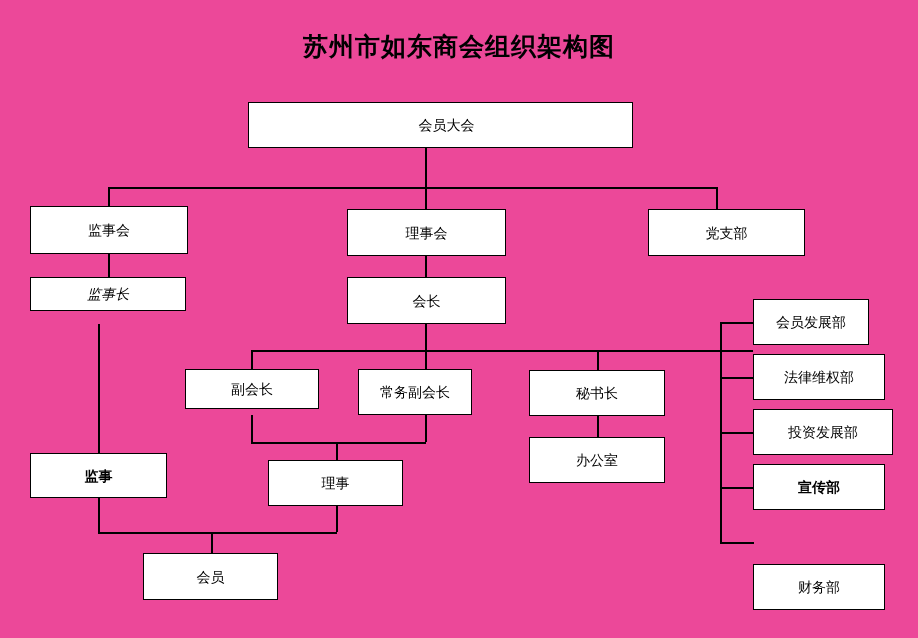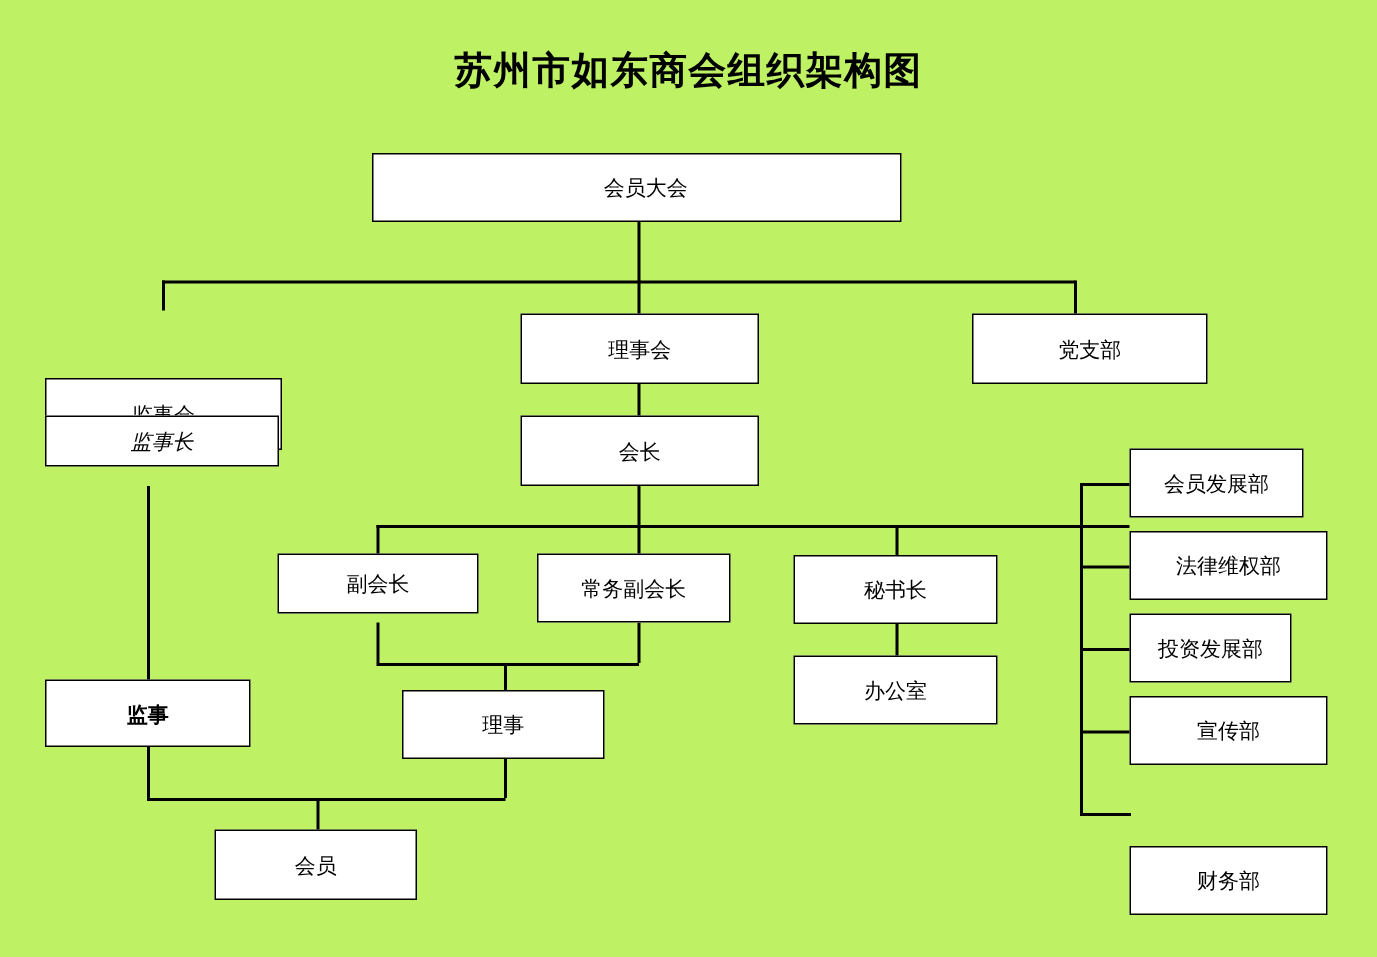--- a/index.html
+++ b/index.html
@@ -4,21 +4,21 @@
 <style>
   html, body {
     margin: 0;
     padding: 0;
     background: #ffffff;
   }
   #canvas {
     position: relative;
     width: 918px;
     height: 638px;
-    background: #bef264;
+    background: #ec4899;
     overflow: hidden;
     font-family: "Liberation Sans", "DejaVu Sans", sans-serif;
   }
   .chart-title {
     position: absolute;
     left: 0;
     top: 30px;
     width: 918px;
     text-align: center;
     font-family: "Liberation Serif", "DejaVu Serif", serif;
@@ -80,42 +80,42 @@
       <div class="conn vline" style="left: 251px; top: 415px; height: 27px;"></div>
       <div class="conn vline" style="left: 425px; top: 415px; height: 27px;"></div>
       <div class="conn hline" style="left: 251px; top: 442px; width: 175px;"></div>
       <div class="conn vline" style="left: 336px; top: 442px; height: 19px;"></div>
       <div class="conn vline" style="left: 98px; top: 498px; height: 34px;"></div>
       <div class="conn vline" style="left: 336px; top: 506px; height: 26px;"></div>
       <div class="conn hline" style="left: 98px; top: 532px; width: 239px;"></div>
       <div class="conn vline" style="left: 211px; top: 532px; height: 22px;"></div>
     </div>
   <div id="nodes-layer">
-      <div class="node" style="left: 248px; top: 102px; width: 353px; height: 46px; padding-left: 12px;">
+      <div class="node" style="left: 248px; top: 102px; width: 385px; height: 46px; padding-left: 12px;">
         <span>会员大会</span>
       </div>
-      <div class="node" style="left: 30px; top: 206px; width: 158px; height: 48px; margin-top: 46px;">
+      <div class="node" style="left: 30px; top: 206px; width: 158px; height: 48px;">
         <span>监事会</span>
       </div>
       <div class="node" style="left: 347px; top: 209px; width: 159px; height: 47px;">
         <span>理事会</span>
       </div>
       <div class="node" style="left: 638px; top: 209px; width: 157px; height: 47px; margin-left: 10px;">
         <span>党支部</span>
       </div>
       <div class="node" style="left: 30px; top: 277px; width: 156px; height: 34px; font-style: italic;">
         <span>监事长</span>
       </div>
       <div class="node" style="left: 347px; top: 277px; width: 159px; height: 47px;">
         <span>会长</span>
       </div>
       <div class="node" style="left: 185px; top: 369px; width: 134px; height: 40px;">
         <span>副会长</span>
       </div>
-      <div class="node" style="left: 358px; top: 369px; width: 129px; height: 46px;">
+      <div class="node" style="left: 358px; top: 369px; width: 114px; height: 46px;">
         <span>常务副会长</span>
       </div>
       <div class="node" style="left: 529px; top: 370px; width: 136px; height: 46px;">
         <span>秘书长</span>
       </div>
       <div class="node" style="left: 529px; top: 437px; width: 136px; height: 46px;">
         <span>办公室</span>
       </div>
       <div class="node" style="left: 30px; top: 453px; width: 137px; height: 45px; font-weight: bold;">
         <span>监事</span>
@@ -125,23 +125,23 @@
       </div>
       <div class="node" style="left: 143px; top: 553px; width: 135px; height: 47px;">
         <span>会员</span>
       </div>
       <div class="node" style="left: 753px; top: 299px; width: 116px; height: 46px;">
         <span>会员发展部</span>
       </div>
       <div class="node" style="left: 753px; top: 354px; width: 132px; height: 46px;">
         <span>法律维权部</span>
       </div>
-      <div class="node" style="left: 753px; top: 409px; width: 108px; height: 46px;">
+      <div class="node" style="left: 753px; top: 409px; width: 140px; height: 46px;">
         <span>投资发展部</span>
       </div>
-      <div class="node" style="left: 753px; top: 464px; width: 132px; height: 46px;">
+      <div class="node" style="left: 753px; top: 464px; width: 132px; height: 46px; font-weight: bold;">
         <span>宣传部</span>
       </div>
       <div class="node" style="left: 753px; top: 519px; width: 132px; height: 46px; margin-top: 45px;">
         <span>财务部</span>
       </div>
     </div>
 </div>
 
 </body></html>

